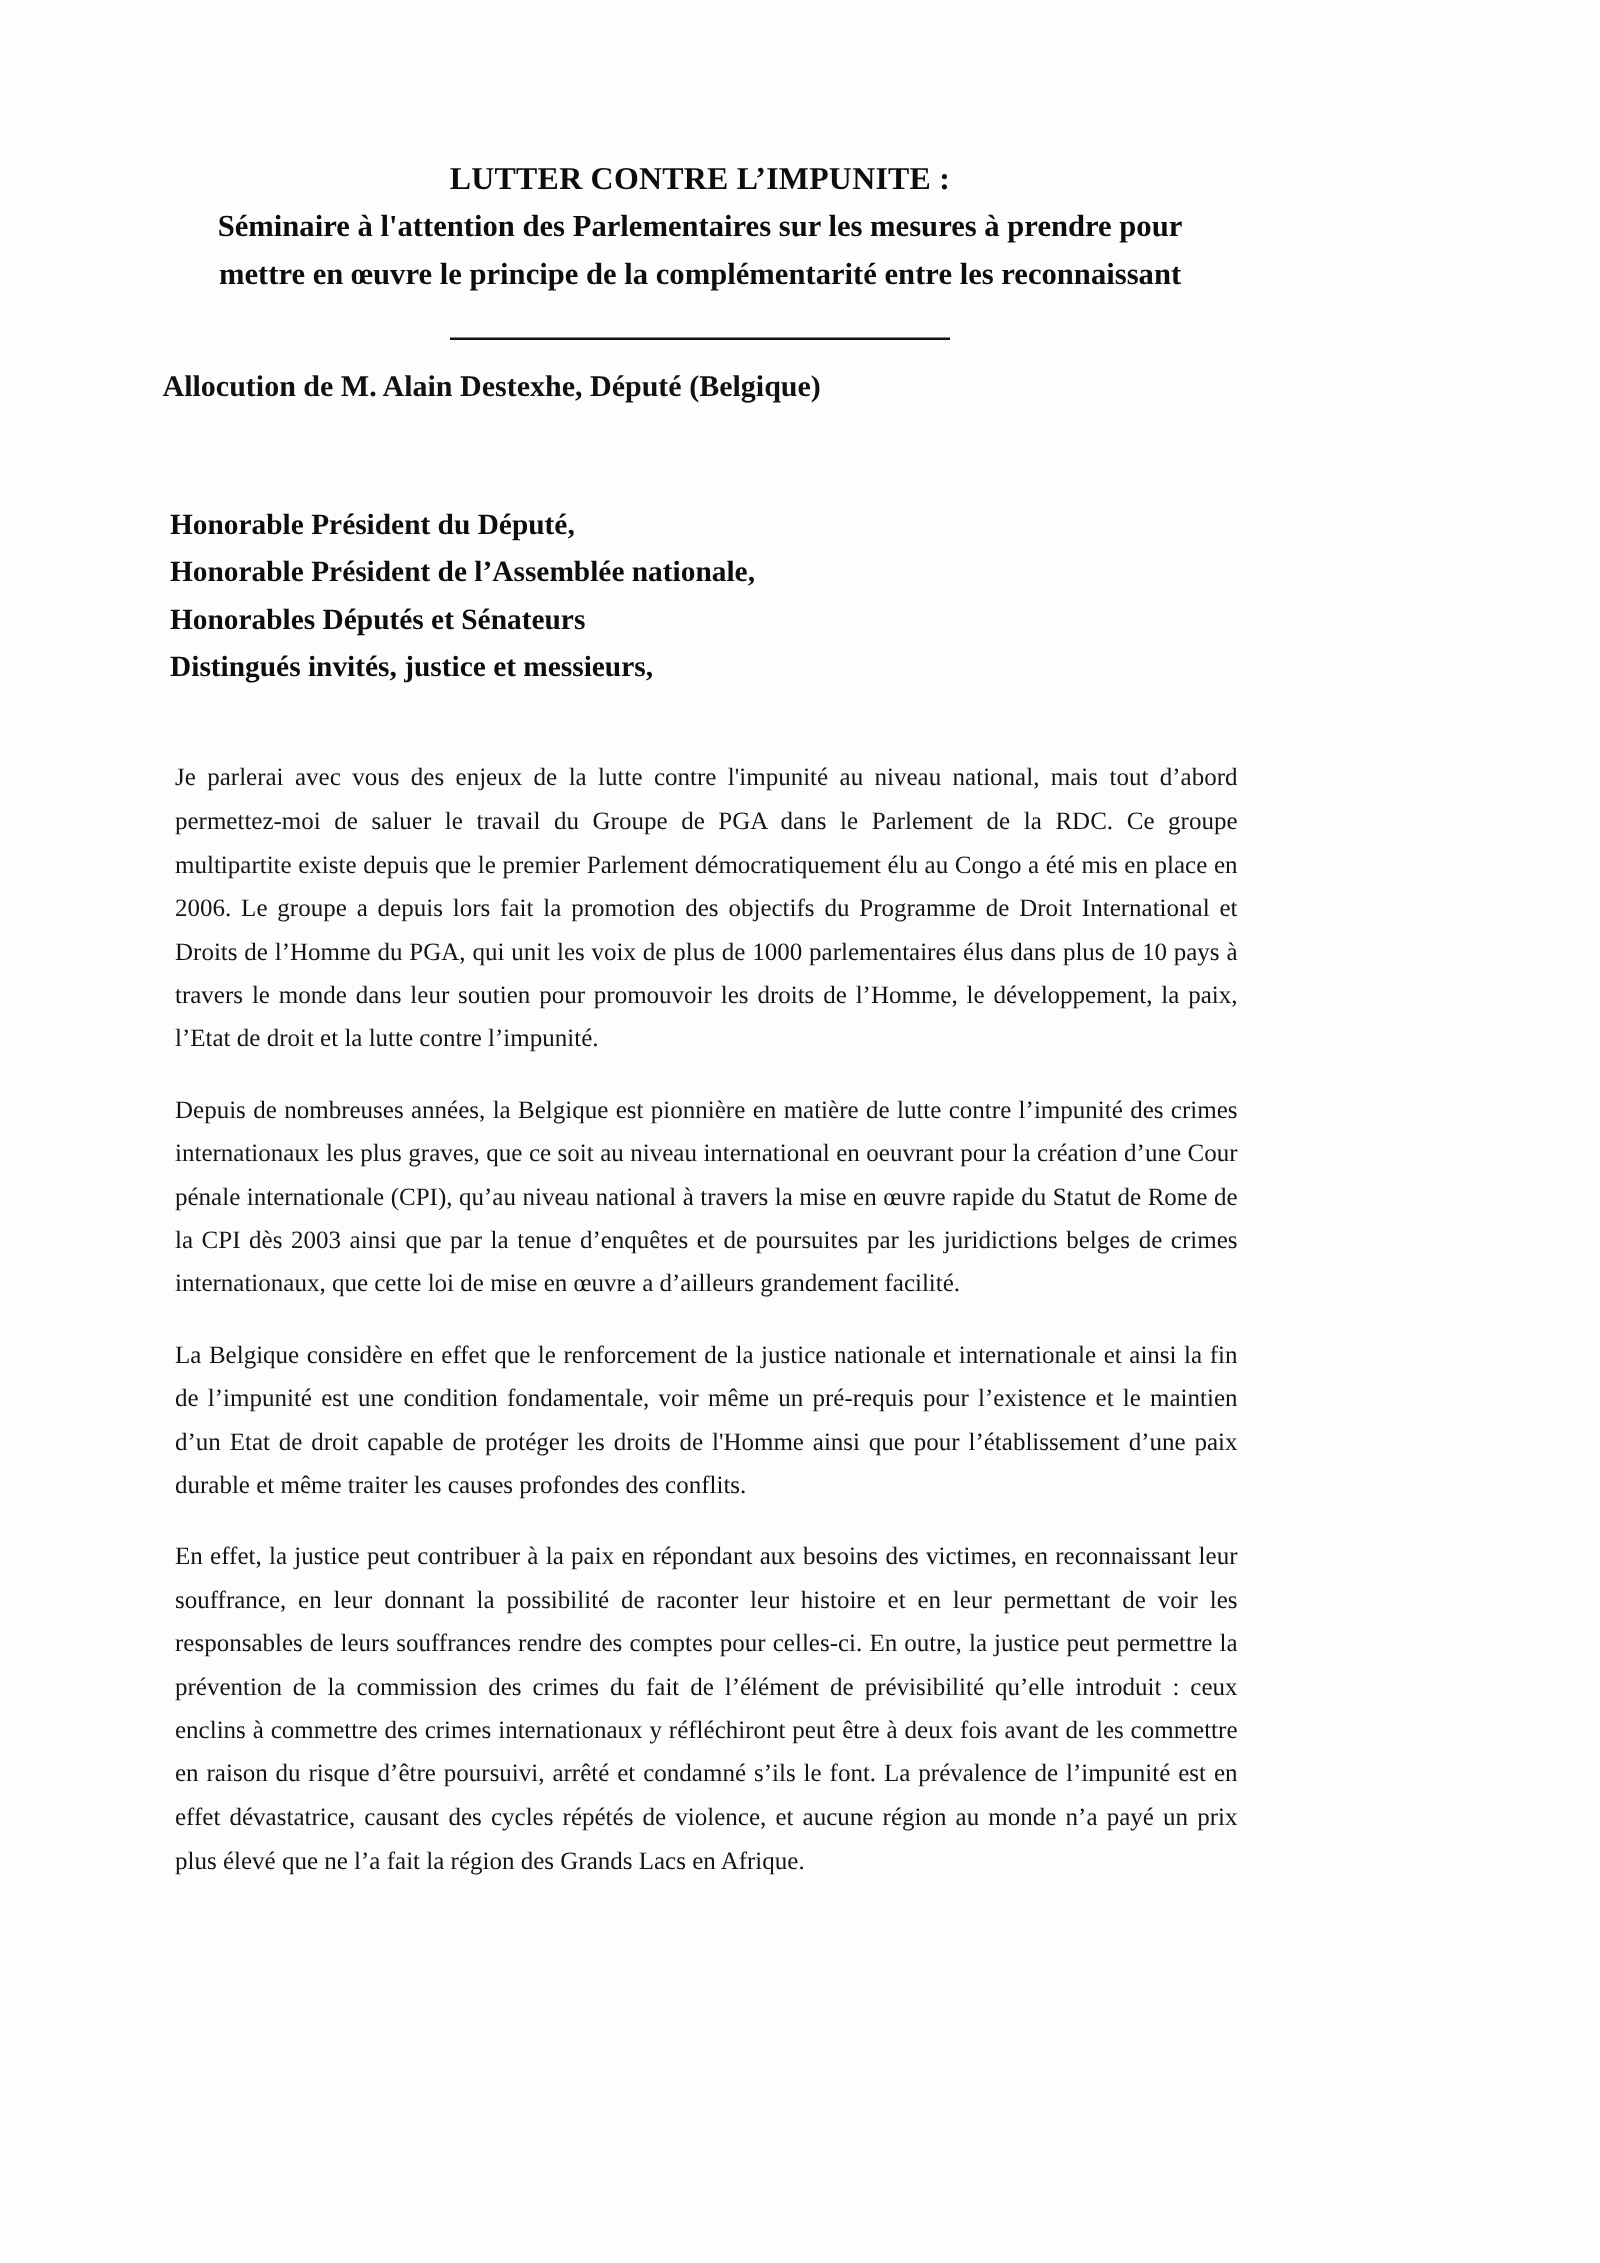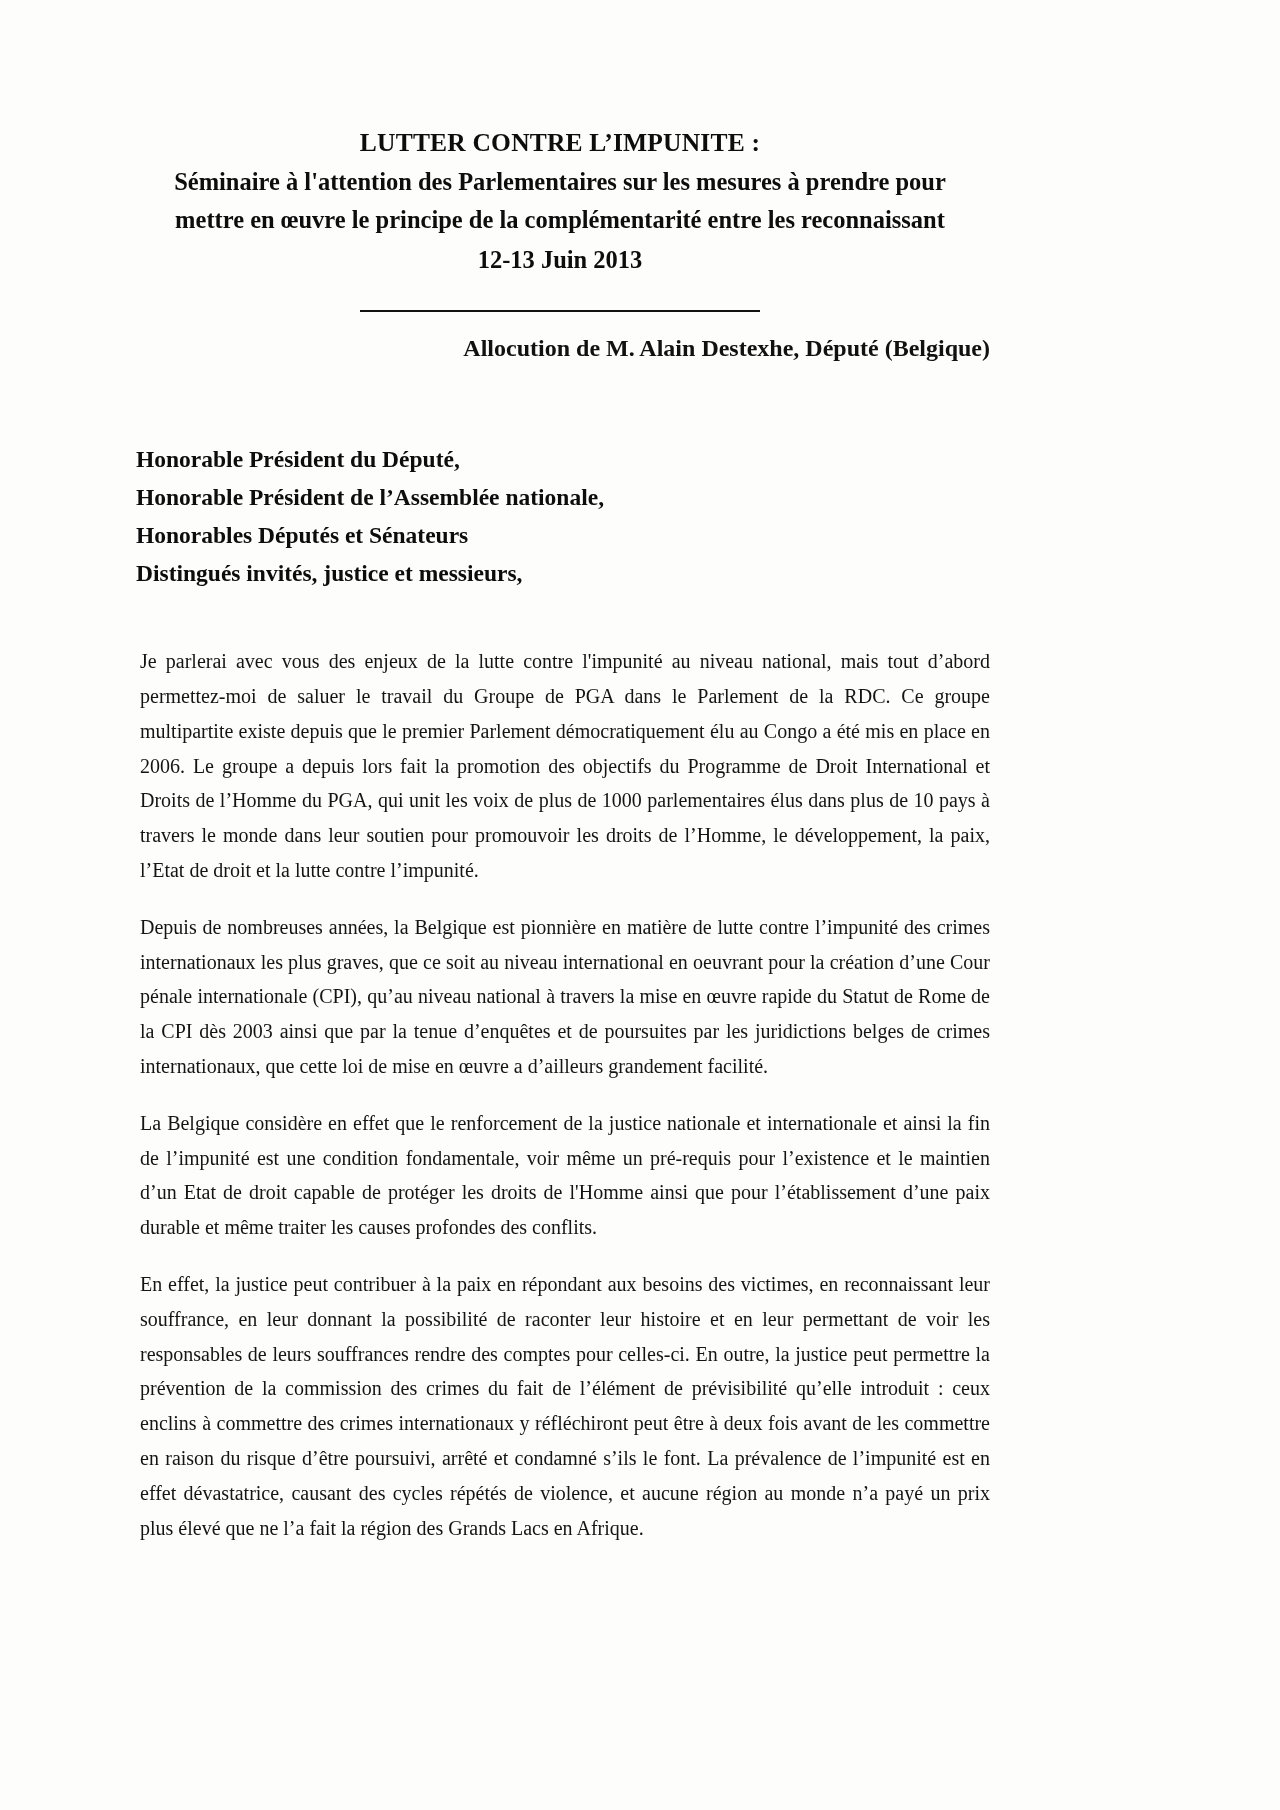--- a/index.html
+++ b/index.html
@@ -66,21 +66,21 @@
   }
   .rule {
     display: inline-block;
     width: 400px;
     height: 0;
     border-top: 2.2px solid #111;
     vertical-align: middle;
   }
 
   .speaker {
-    text-align: right;
+    text-align: left;
     font-weight: bold;
     font-size: 24px;
     line-height: 1.4;
     margin: 0;
   }
 
   
   .salutation {
     margin: 74px 0 0 6px;
     font-weight: bold;
@@ -114,21 +114,20 @@
 <body>
 
 <div class="page">
   <div class="sheet">
     <div class="content">
 
       <div class="title-block">
         <div class="title-main">LUTTER CONTRE L’IMPUNITE :</div>
         <div class="title-sub">Séminaire à l'attention des Parlementaires sur les mesures à prendre pour</div>
         <div class="title-sub">mettre en œuvre le  principe de la complémentarité entre les reconnaissant</div>
-        <div class="title-date">12-13 Juin 2013</div>
       </div>
 
       <div class="rule-wrap">
         <span class="rule"></span>
       </div>
 
       <div class="speaker">Allocution de M. Alain Destexhe, Député (Belgique)</div>
 
       <div class="salutation">
         <span class="sal-line">Honorable Président du Député,</span>

